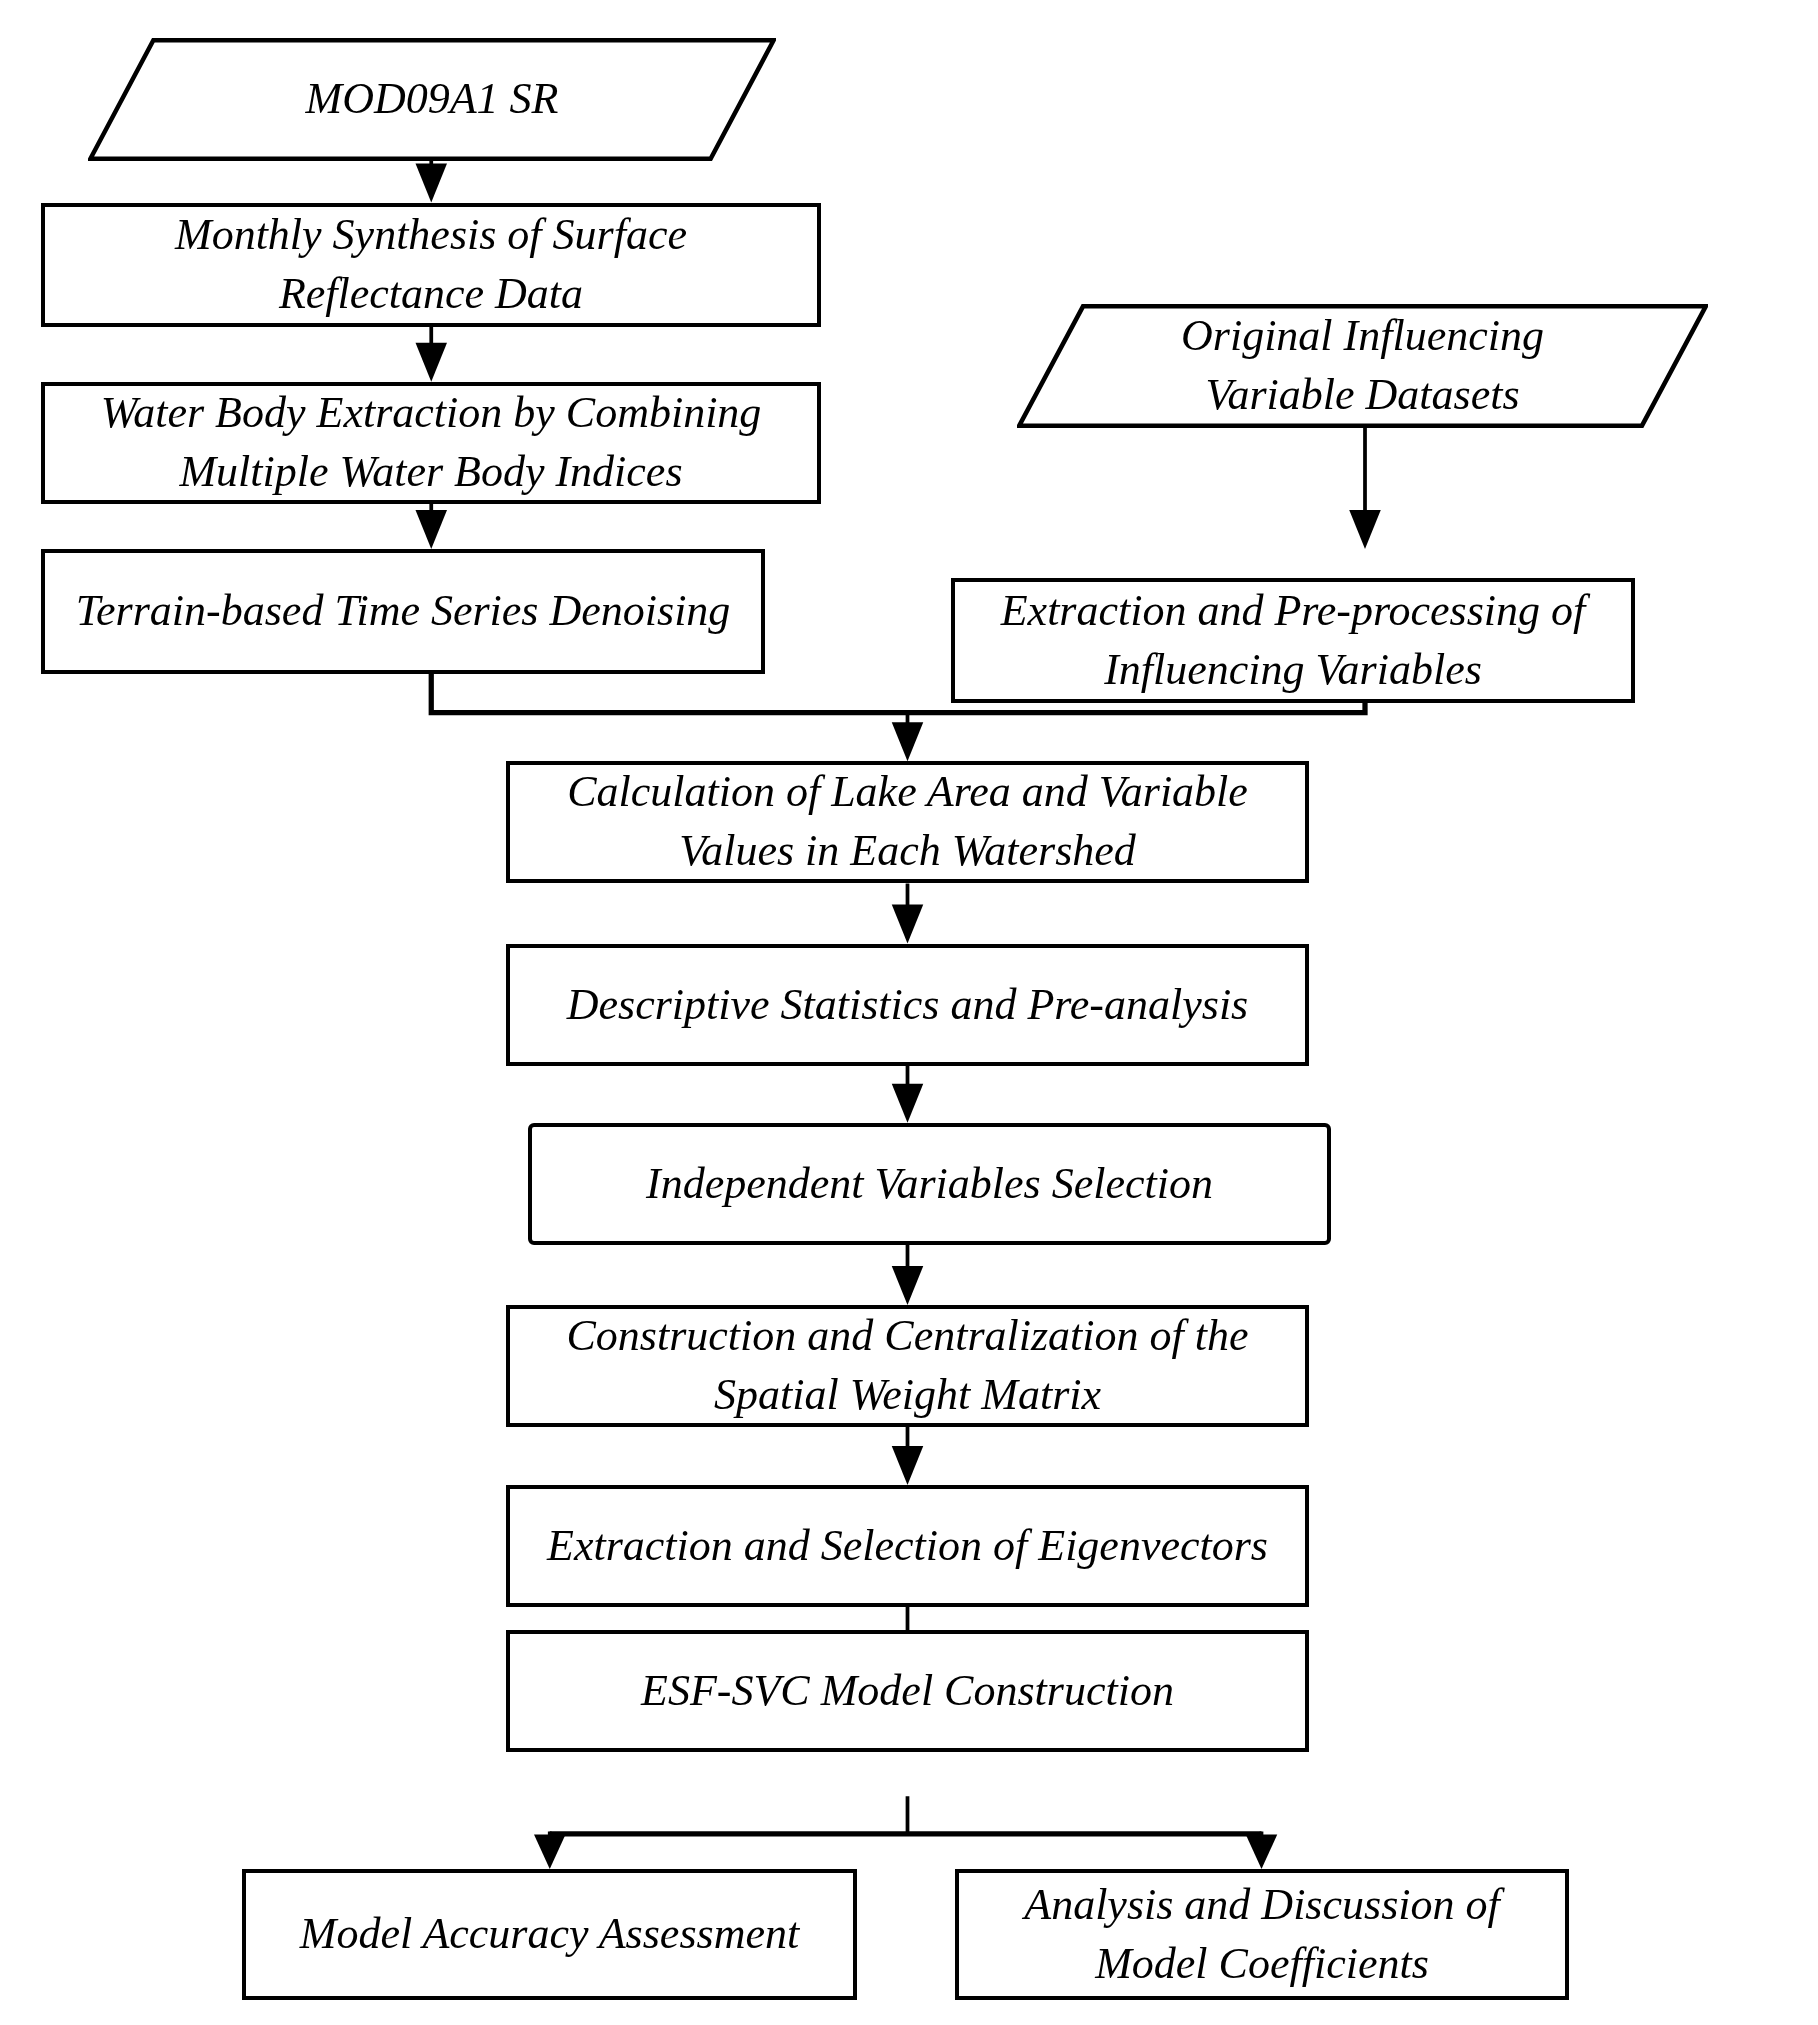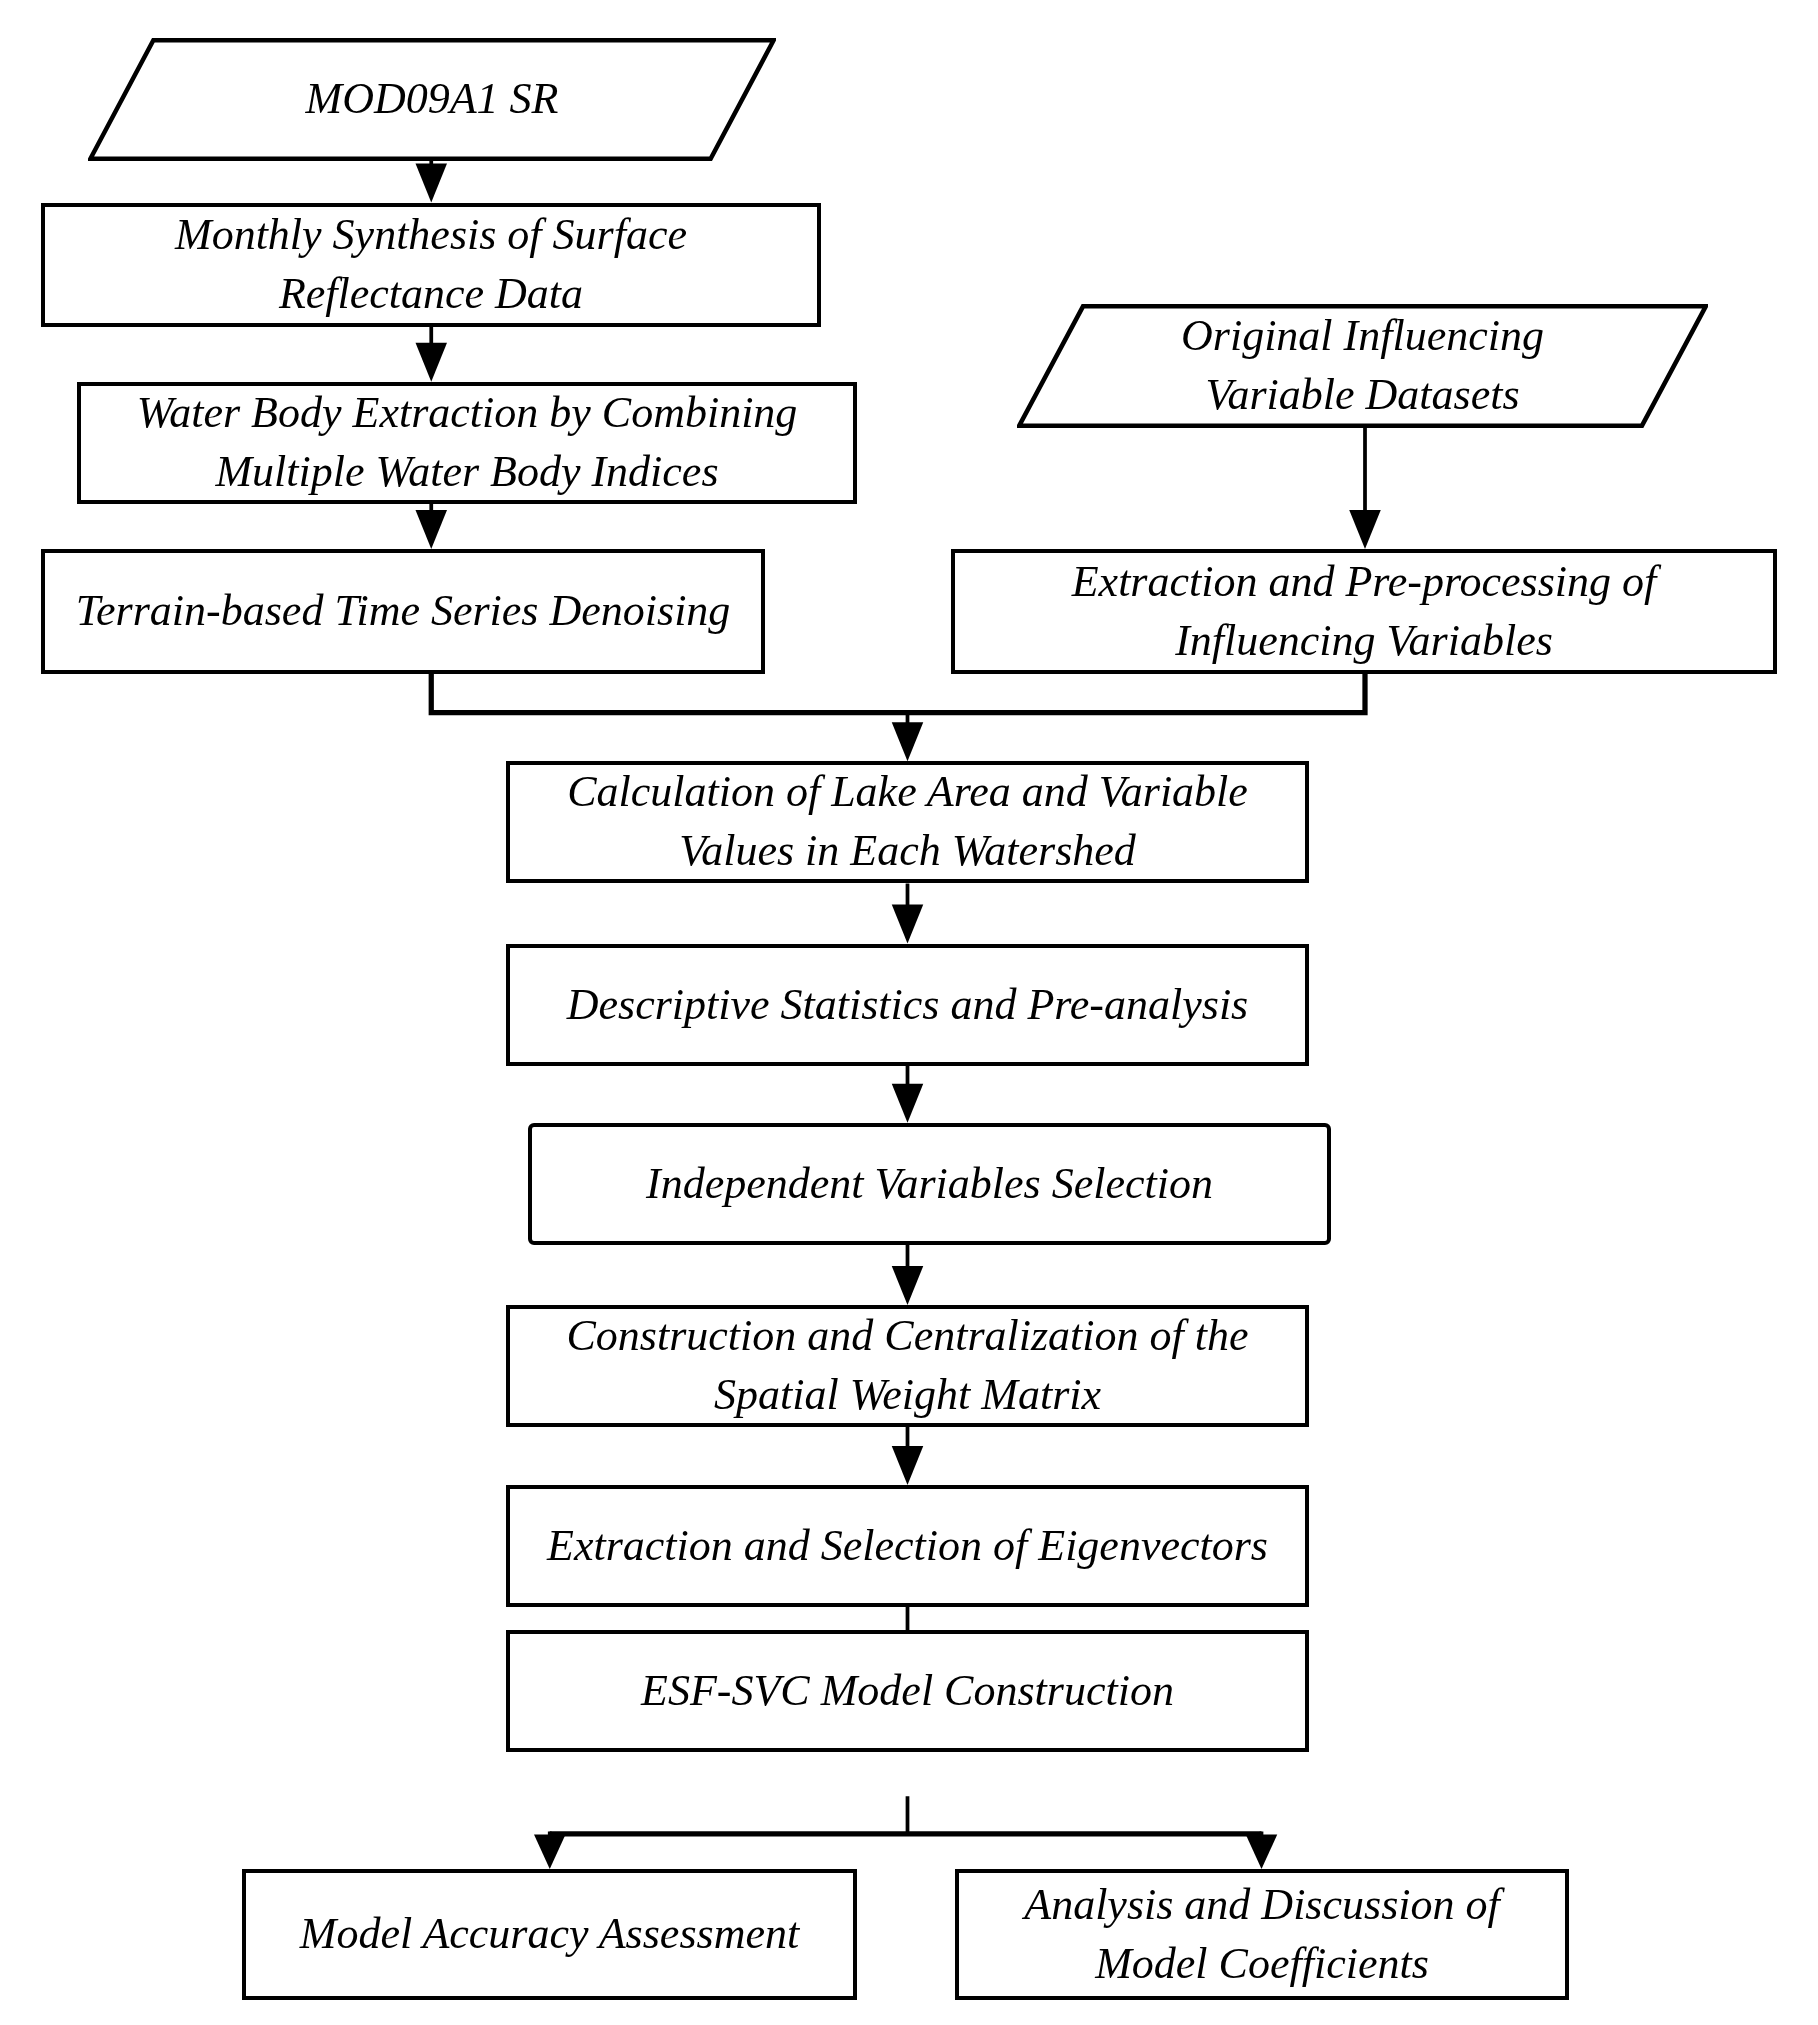--- a/index.html
+++ b/index.html
@@ -128,38 +128,38 @@
       <polygon points="87,3 914,3 830,161 3,161"></polygon>
     </svg>
     <span class="node-label">MOD09A1 SR</span>
   </div>
 
   <div class="node rect" style="left:41px; top:203px; width:780px; height:124px;">
     <span class="node-label">Monthly Synthesis of Surface
 Reflectance Data</span>
   </div>
 
-  <div class="node rect" style="left:41px; top:382px; width:780px; height:122px;margin-left:36px;">
+  <div class="node rect" style="left:41px; top:382px; width:780px; height:122px;">
     <span class="node-label">Water Body Extraction by Combining
 Multiple Water Body Indices</span>
   </div>
 
   <div class="node rect" style="left:41px; top:549px; width:724px; height:125px;">
     <span class="node-label">Terrain-based Time Series Denoising</span>
   </div>
 
   <div class="node pgram" style="left:1017px; top:304px; width:691px; height:124px;">
     <svg class="pgram-shape" width="691" height="124" viewBox="0 0 921 165">
       <polygon points="88,3 918,3 833,162 3,162"></polygon>
     </svg>
     <span class="node-label">Original Influencing
 Variable Datasets</span>
   </div>
 
-  <div class="node rect" style="left:951px; top:549px; width:826px; height:125px;">
+  <div class="node rect" style="left:951px; top:578px; width:684px; height:125px;">
     <span class="node-label">Extraction and Pre-processing of
 Influencing Variables</span>
   </div>
 
   <div class="node rect" style="left:506px; top:761px; width:803px; height:122px;">
     <span class="node-label">Calculation of Lake Area and Variable
 Values in Each Watershed</span>
   </div>
 
   <div class="node rect" style="left:506px; top:944px; width:803px; height:122px;">

